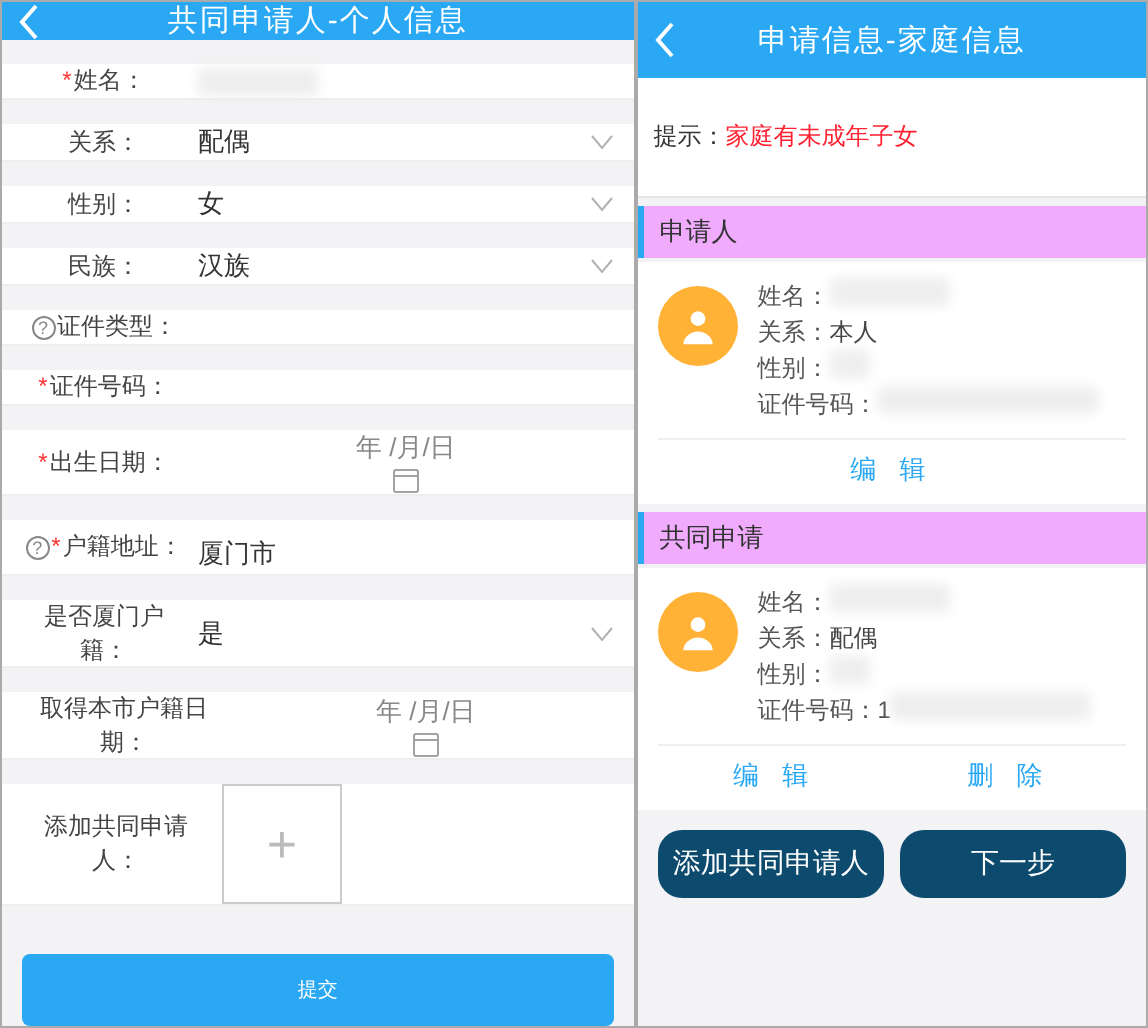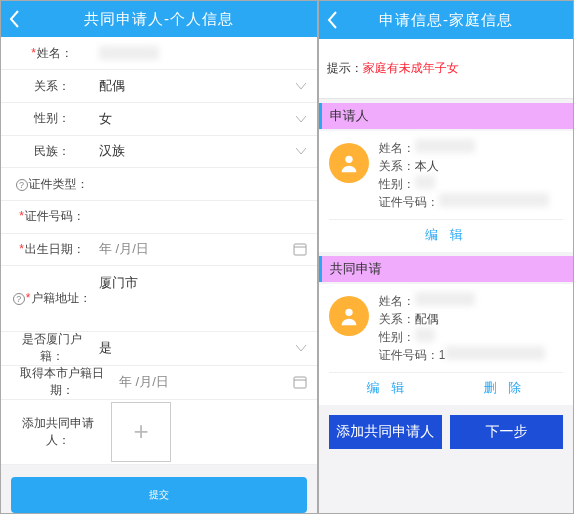--- a/index.html
+++ b/index.html
@@ -11,21 +11,21 @@
     height: 514px;
     overflow: hidden;
   }
   .phone {
     background: #f3f3f5;
     display: flex;
     flex-direction: column;
     border: 1px solid #aaa;
     position: relative;
   }
-  .phone.left { width: 320px; height: 514px; }
+  .phone.left { width: 320px; height: 514px; gap: 12px; }
   .phone.right { width: 258px; height: 514px; }
   .header {
     background: #2aa8f3;
     color: #fff;
     height: 38px;
     display: flex;
     align-items: center;
     justify-content: center;
     position: relative;
     font-size: 15px;
@@ -76,21 +76,21 @@
     margin-right: 1px;
   }
   .value {
     flex: 1;
     font-size: 13px;
     color: #333;
     display: flex;
     align-items: center;
     justify-content: space-between;
   }
-  .value.muted { color: #888; }
+  .value.muted { color: #888; flex-direction: column; }
   .chevron { width: 12px; height: 12px; opacity: .5; }
   .calendar { width: 14px; height: 14px; opacity: .6; }
   .blur {
     filter: blur(3px);
     color: #bbb;
     background: #eee;
     height: 14px;
     width: 60px;
     display: inline-block;
     border-radius: 2px;
@@ -166,25 +166,25 @@
     text-decoration: none;
     letter-spacing: 4px;
   }
   .btn-row {
     display: flex;
     gap: 8px;
     padding: 10px;
   }
   .btn-row button {
     flex:1;
-    background: #1d4ed8;
+    background: #0c4a6e;
     color:#fff;
     border:none;
     height:34px;
-    border-radius:0;
+    border-radius:12px;
     font-size:14px;
   }
 </style>
 </head>
 <body>
 
 <div class="phone left">
   <div class="header">
     <div class="back">
       <svg viewBox="0 0 12 18">

